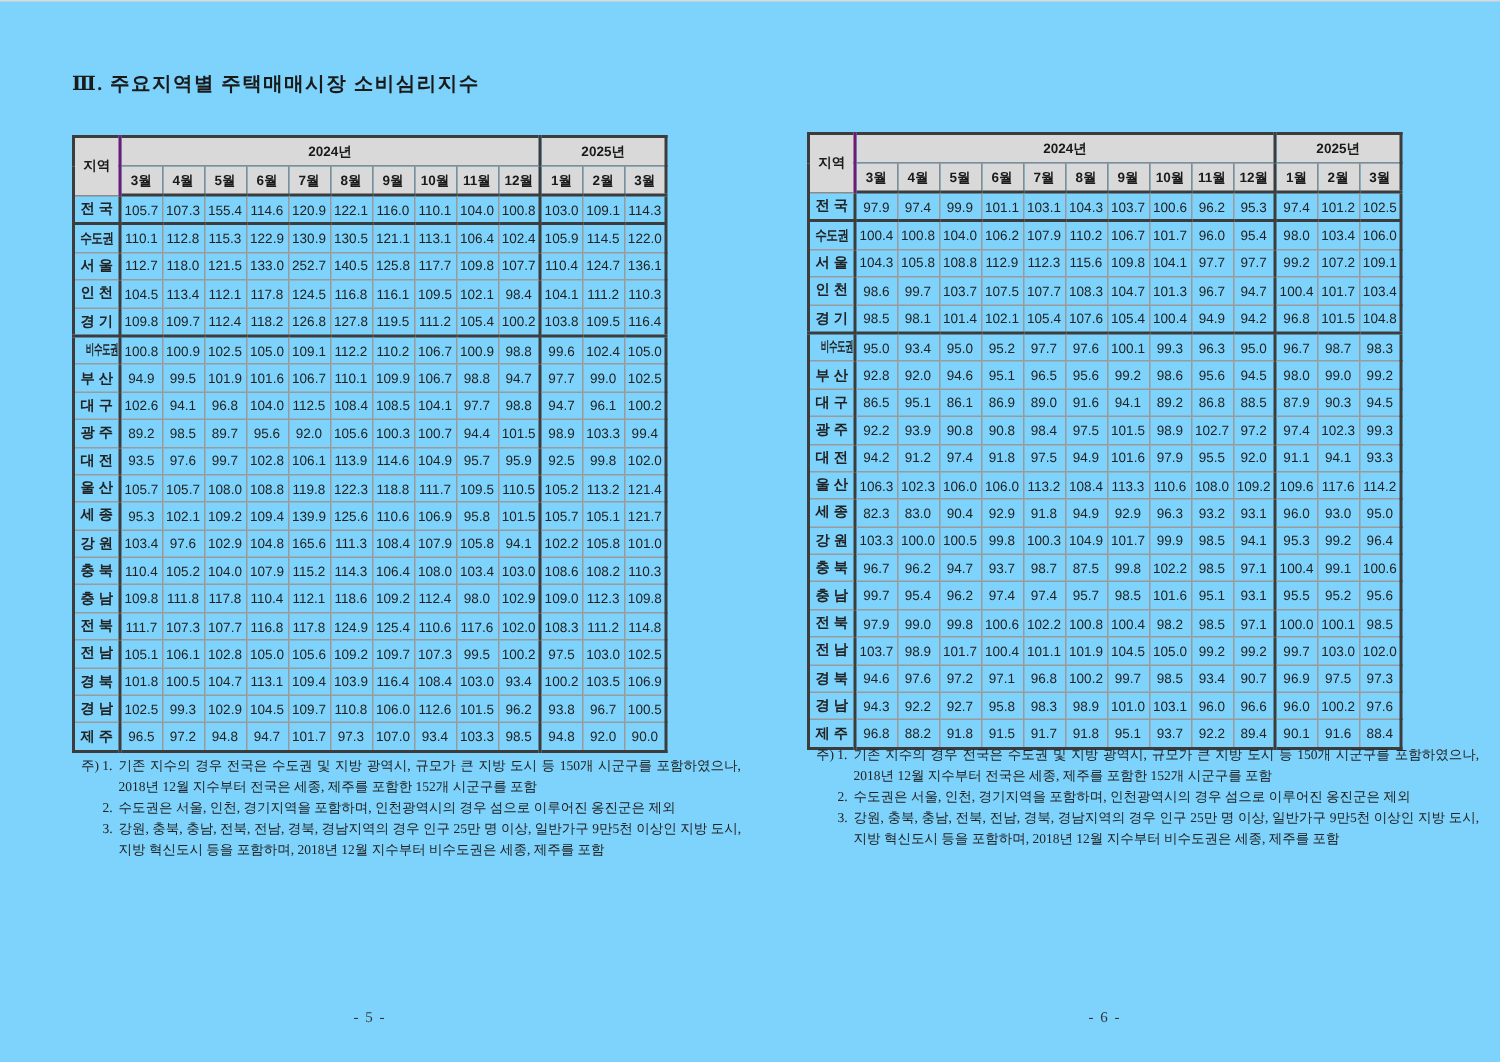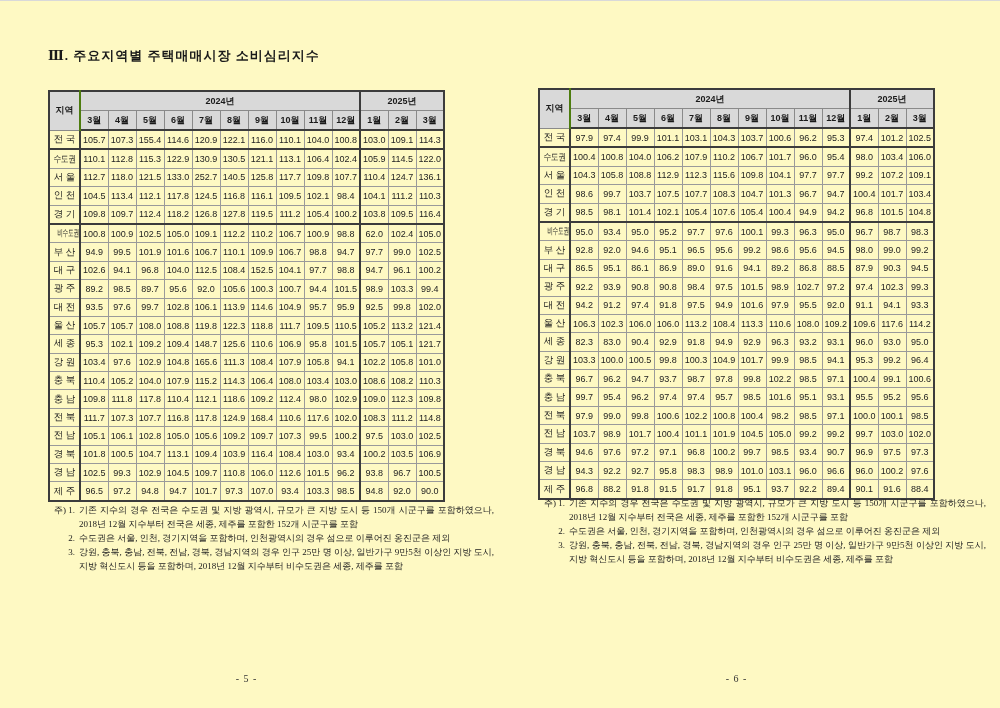--- a/index.html
+++ b/index.html
@@ -1,17 +1,17 @@
 <!DOCTYPE html>
 <html><head>
 <meta charset="utf-8">
 <style>
   html,body { margin:0; padding:0; background:#ffffff; }
   .page {
-    position:relative; width:1000px; height:708px; background:#fef9c3;
+    position:relative; width:1000px; height:708px; background:#7dd3fc;
     font-family:"Liberation Serif","DejaVu Serif",serif; color:#1a1a1a;
     overflow:hidden;
   }
   .top-edge { position:absolute; top:0; left:0; width:1000px; height:1px; background:#d9d9d9; }
 
   .section-title {
     position:absolute; font-size:13px; font-weight:bold; letter-spacing:1px;
     white-space:nowrap;
   }
   .t-left  { left:48px;  top:47px; }
@@ -30,24 +30,24 @@
   table.idx col.c-month  { width:28px; }
   table.idx th, table.idx td {
     border:1px solid #9a9a9a; text-align:center; vertical-align:middle; padding:0;
     overflow:hidden; white-space:nowrap;
   }
   table.idx th {
     background:#d9d9d9; font-size:9px; font-weight:bold; height:18px;
     border-color:#8a8a8a;
   }
   table.idx thead tr:last-child th { border-bottom:2px solid #3c3c3c;margin-left:44px; }
-  table.idx th.region-h { border-right:2px solid #4d7c0f;margin-left:28px; }
+  table.idx th.region-h { border-right:2px solid #701a75;margin-left:28px; }
   table.idx .grp-end { border-right:2px solid #3c3c3c; }
   table.idx td { font-size:9px; height:17.4px; color:#222; }
-  table.idx td.region { font-weight:normal; font-size:9.5px; border-right:2px solid #3c3c3c; }
+  table.idx td.region { font-weight:bold; font-size:9.5px; border-right:2px solid #3c3c3c; }
   table.idx tr.group-end td { border-bottom:2px solid #3c3c3c; }
   td.region span { display:inline-block; transform-origin:50% 50%; }
   td.region span.sq1 { transform:scaleX(0.82); letter-spacing:-0.5px; }
   td.region span.sq2 { transform:scaleX(0.60); letter-spacing:-0.5px; }
 
   .footnotes {
     position:absolute; font-size:9px; line-height:14px; color:#222;
     text-align:justify;
   }
   .f-left  { left:48px;  top:503px; width:446px; }
@@ -197,21 +197,21 @@
             <td>100.8</td>
             <td>100.9</td>
             <td>102.5</td>
             <td>105.0</td>
             <td>109.1</td>
             <td>112.2</td>
             <td>110.2</td>
             <td>106.7</td>
             <td>100.9</td>
             <td class="grp-end">98.8</td>
-            <td>62.0</td>
+            <td>99.6</td>
             <td>102.4</td>
             <td>105.0</td>
           </tr>
           <tr>
             <td class="region"><span>부 산</span></td>
             <td>94.9</td>
             <td>99.5</td>
             <td>101.9</td>
             <td>101.6</td>
             <td>106.7</td>
@@ -225,21 +225,21 @@
             <td>102.5</td>
           </tr>
           <tr>
             <td class="region"><span>대 구</span></td>
             <td>102.6</td>
             <td>94.1</td>
             <td>96.8</td>
             <td>104.0</td>
             <td>112.5</td>
             <td>108.4</td>
-            <td>152.5</td>
+            <td>108.5</td>
             <td>104.1</td>
             <td>97.7</td>
             <td class="grp-end">98.8</td>
             <td>94.7</td>
             <td>96.1</td>
             <td>100.2</td>
           </tr>
           <tr>
             <td class="region"><span>광 주</span></td>
             <td>89.2</td>
@@ -287,21 +287,21 @@
             <td>105.2</td>
             <td>113.2</td>
             <td>121.4</td>
           </tr>
           <tr>
             <td class="region"><span>세 종</span></td>
             <td>95.3</td>
             <td>102.1</td>
             <td>109.2</td>
             <td>109.4</td>
-            <td>148.7</td>
+            <td>139.9</td>
             <td>125.6</td>
             <td>110.6</td>
             <td>106.9</td>
             <td>95.8</td>
             <td class="grp-end">101.5</td>
             <td>105.7</td>
             <td>105.1</td>
             <td>121.7</td>
           </tr>
           <tr>
@@ -353,21 +353,21 @@
             <td>109.8</td>
           </tr>
           <tr>
             <td class="region"><span>전 북</span></td>
             <td>111.7</td>
             <td>107.3</td>
             <td>107.7</td>
             <td>116.8</td>
             <td>117.8</td>
             <td>124.9</td>
-            <td>168.4</td>
+            <td>125.4</td>
             <td>110.6</td>
             <td>117.6</td>
             <td class="grp-end">102.0</td>
             <td>108.3</td>
             <td>111.2</td>
             <td>114.8</td>
           </tr>
           <tr>
             <td class="region"><span>전 남</span></td>
             <td>105.1</td>
@@ -684,21 +684,21 @@
             <td>99.2</td>
             <td>96.4</td>
           </tr>
           <tr>
             <td class="region"><span>충 북</span></td>
             <td>96.7</td>
             <td>96.2</td>
             <td>94.7</td>
             <td>93.7</td>
             <td>98.7</td>
-            <td>97.8</td>
+            <td>87.5</td>
             <td>99.8</td>
             <td>102.2</td>
             <td>98.5</td>
             <td class="grp-end">97.1</td>
             <td>100.4</td>
             <td>99.1</td>
             <td>100.6</td>
           </tr>
           <tr>
             <td class="region"><span>충 남</span></td>

